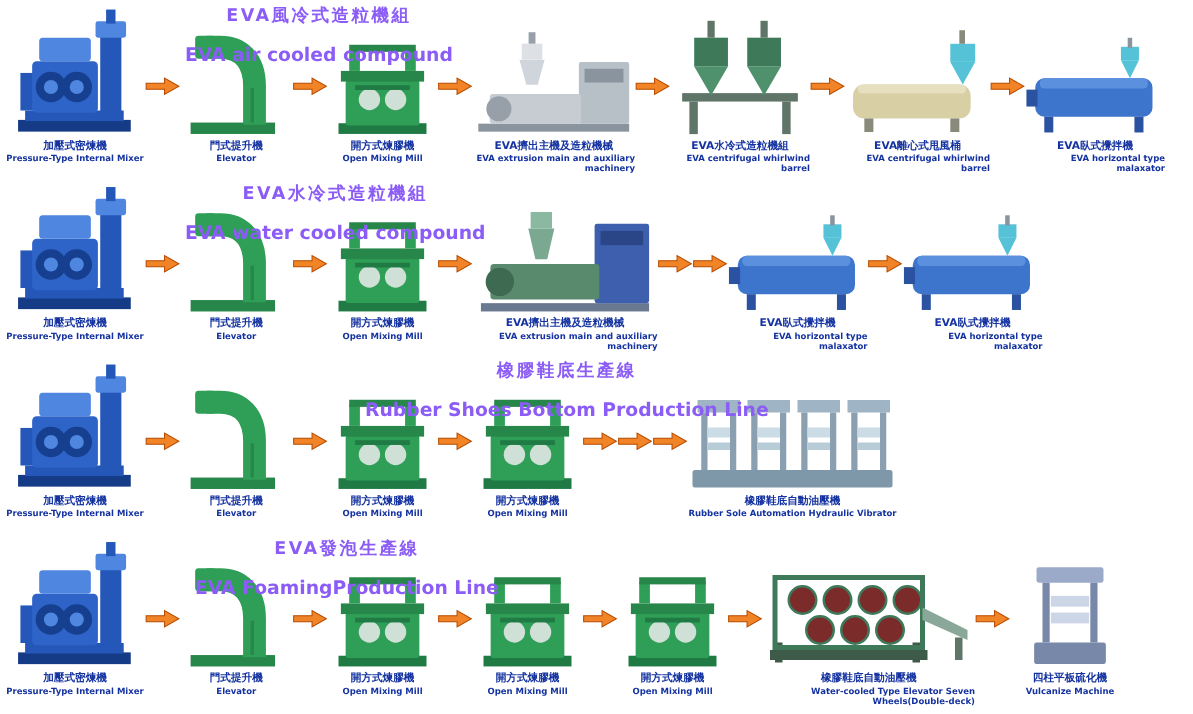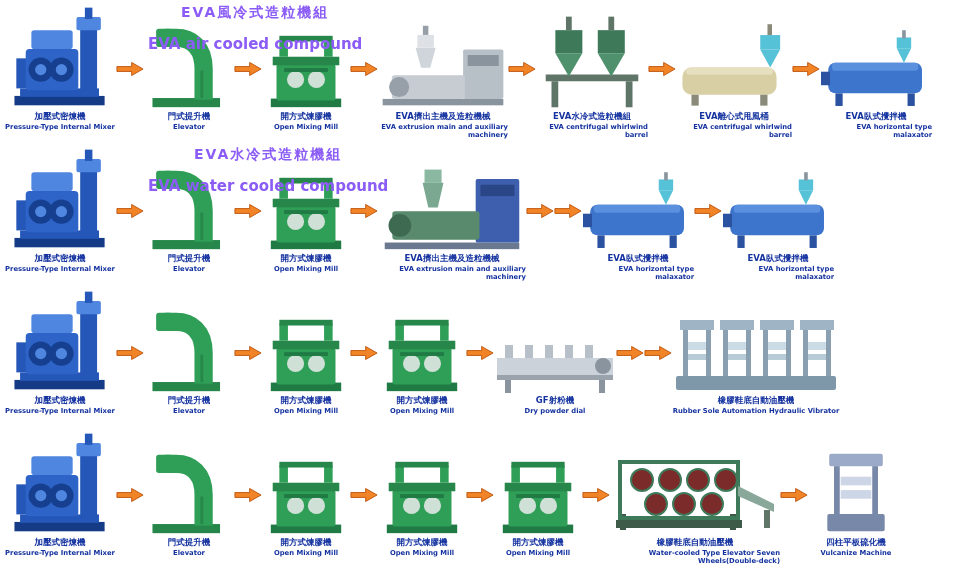--- a/index.html
+++ b/index.html
@@ -310,20 +310,24 @@
               <rect x="90" y="0" width="4" height="9" fill="#8a949e"></rect>
               <rect x="0" y="46" width="10" height="15" fill="#2a52a0"></rect>
             </svg>
           </div>
           <div class="lz">EVA臥式攪拌機</div>
           <div class="le">EVA horizontal type malaxator</div>
         </div>
       </div>
     </div>
     <div class="row row-2">
+      <div class="row-title">
+        <div class="t-zh">橡膠鞋底生產線</div>
+        <div class="t-en">Rubber Shoes Bottom Production Line</div>
+      </div>
       <div class="lane">
         <div class="cell w-mixer">
           <div class="pic">
             <svg viewBox="0 0 105 115" width="100" height="108">
               <rect x="4" y="100" width="96" height="10" fill="#163b86"></rect>
               <rect x="10" y="92" width="84" height="9" fill="#2457b8"></rect>
               <rect x="6" y="60" width="12" height="32" fill="#2457b8"></rect>
               <rect x="16" y="50" width="56" height="44" rx="4" fill="#2e63c8"></rect>
               <circle cx="32" cy="72" r="13" fill="#16408f"></circle>
               <circle cx="54" cy="72" r="13" fill="#16408f"></circle>
@@ -396,38 +400,20 @@
               <rect x="18" y="38" width="46" height="4" fill="#1f7a44"></rect>
             </svg>
           </div>
           <div class="lz">開方式煉膠機</div>
           <div class="le">Open Mixing Mill</div>
         </div>
         <div class="arrow">
           <svg viewBox="0 0 34 22" width="28" height="18">
             <polygon points="1,8 19,8 19,3 33,11 19,19 19,14 1,14" fill="#f08426" stroke="#b84a00" stroke-width="1"></polygon>
           </svg>
-        </div>
-        <div class="cell w-powder">
-          <div class="pic">
-            <svg viewBox="0 0 120 64" width="120" height="64">
-              <rect x="2" y="28" width="116" height="17" fill="#ccd2da"></rect>
-              <rect x="2" y="45" width="116" height="5" fill="#9aa2ac"></rect>
-              <rect x="10" y="15" width="8" height="13" fill="#b7bfc9"></rect>
-              <rect x="30" y="15" width="8" height="13" fill="#b7bfc9"></rect>
-              <rect x="50" y="15" width="8" height="13" fill="#b7bfc9"></rect>
-              <rect x="70" y="15" width="8" height="13" fill="#b7bfc9"></rect>
-              <rect x="90" y="15" width="8" height="13" fill="#b7bfc9"></rect>
-              <circle cx="108" cy="36" r="8" fill="#8a949e"></circle>
-              <rect x="10" y="50" width="6" height="13" fill="#8a949e"></rect>
-              <rect x="104" y="50" width="6" height="13" fill="#8a949e"></rect>
-            </svg>
-          </div>
-          <div class="lz">GF射粉機</div>
-          <div class="le">Dry powder dial</div>
         </div>
         <div class="arrow">
           <svg viewBox="0 0 34 22" width="28" height="18">
             <polygon points="1,8 19,8 19,3 33,11 19,19 19,14 1,14" fill="#f08426" stroke="#b84a00" stroke-width="1"></polygon>
           </svg>
         </div>
         <div class="arrow">
           <svg viewBox="0 0 34 22" width="28" height="18">
             <polygon points="1,8 19,8 19,3 33,11 19,19 19,14 1,14" fill="#f08426" stroke="#b84a00" stroke-width="1"></polygon>
           </svg>
@@ -457,20 +443,24 @@
               <rect x="134" y="30" width="18" height="8" fill="#ccdce6"></rect>
               <rect x="134" y="42" width="18" height="6" fill="#b8ccd8"></rect>
             </svg>
           </div>
           <div class="lz">橡膠鞋底自動油壓機</div>
           <div class="le">Rubber Sole Automation Hydraulic Vibrator</div>
         </div>
       </div>
     </div>
     <div class="row row-3">
+      <div class="row-title">
+        <div class="t-zh">EVA發泡生產線</div>
+        <div class="t-en">EVA FoamingProduction Line</div>
+      </div>
       <div class="lane">
         <div class="cell w-mixer">
           <div class="pic">
             <svg viewBox="0 0 105 115" width="100" height="108">
               <rect x="4" y="100" width="96" height="10" fill="#163b86"></rect>
               <rect x="10" y="92" width="84" height="9" fill="#2457b8"></rect>
               <rect x="6" y="60" width="12" height="32" fill="#2457b8"></rect>
               <rect x="16" y="50" width="56" height="44" rx="4" fill="#2e63c8"></rect>
               <circle cx="32" cy="72" r="13" fill="#16408f"></circle>
               <circle cx="54" cy="72" r="13" fill="#16408f"></circle>

